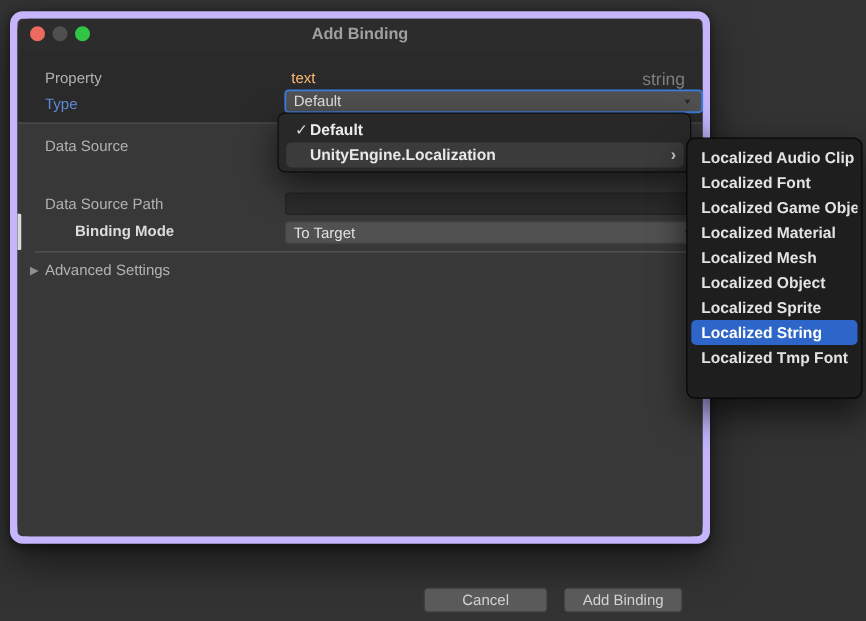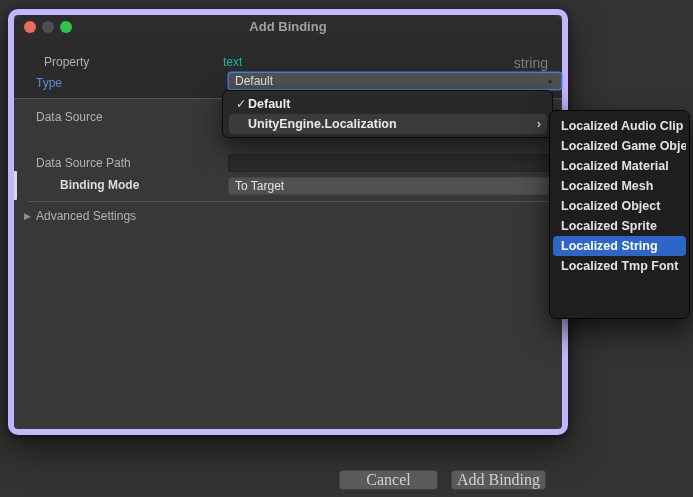--- a/index.html
+++ b/index.html
@@ -42,21 +42,21 @@
     border-bottom:1px solid #565656;
     box-sizing:border-box;
   }
   .body-rounded{
     position:absolute;left:0;top:84px;right:0;bottom:0;
     background:#383838;border-radius:0 0 9px 9px;
   }
 
   
   .lbl{position:absolute;left:22px;font-size:12px;color:#b2b2b2;white-space:nowrap;}
-  .val{position:absolute;left:209px;font-size:12px;color:#14b8a6;white-space:nowrap;}
+  .val{position:absolute;left:219px;font-size:12px;color:#fdba74;white-space:nowrap;}
   .hint{position:absolute;right:14px;font-size:14px;color:#7e7e7e;}
   .lbl-blue{color:#5e8ad8;}
   .lbl-bold{font-weight:bold;color:#dcdcdc;padding-left:24px;}
 
   .dropdown{
     position:absolute;left:214px;width:334px;height:18px;
     background:#515151;border-radius:3px;
     border:1px solid #454545;
     box-sizing:border-box;
     font-size:12px;color:#e2e2e2;
@@ -80,22 +80,22 @@
   }
   .foldout-arrow{
     position:absolute;left:10px;font-size:9px;color:#909090;
   }
 
   
   .btn{
     position:absolute;top:455px;height:20px;
     background:#5a5a5a;border:1px solid #404040;border-radius:3.5px;
     box-sizing:border-box;
-    color:#d2d2d2;font-size:16px;text-align:center;line-height:18px;
-    font-family:Liberation Serif, serif;
+    color:#d2d2d2;font-size:12px;text-align:center;line-height:18px;
+    font-family:Liberation Sans, sans-serif;
   }
   .btn-cancel{left:325px;width:99px;}
   .btn-add{left:437px;width:95px;}
 
   
   .popup{
     position:absolute;left:222px;top:90px;width:331px;height:48px;
     background:#282828;
     border:1px solid #0d0d0d;border-radius:6px;
     box-shadow:0 10px 26px rgba(0,0,0,0.6);
@@ -148,21 +148,21 @@
     <div class="titlebar">
       <span class="traffic t-close"></span>
       <span class="traffic t-min"></span>
       <span class="traffic t-zoom"></span>
       <div class="win-title">Add Binding</div>
     </div>
 
     <div class="top-dark"></div>
     <div class="body-rounded"></div>
 
-    <div class="lbl" style="top:40px;margin-left:8px;">Property</div>
+    <div class="lbl" style="top:40px;">Property</div>
     <div class="val" style="top:40px;">text</div>
     <div class="hint" style="top:40px;">string</div>
 
     <div class="lbl lbl-blue" style="top:61px;">Type</div>
     <div class="dropdown focused" style="top:57px;">
       <span>Default</span>
       <span class="dd-caret" style="transform:scale(0.8,0.6);">▼</span>
     </div>
 
     <div class="lbl" style="top:95px;text-align:right;">Data Source</div>
@@ -193,20 +193,21 @@
     </div>
     <div class="popup-row row-unity">
       <span class="hl"></span>
       <span class="ptext">UnityEngine.Localization</span>
       <span class="sub-chevron">›</span>
     </div>
   </div>
 
   <div class="submenu">
     <div class="submenu-item">Localized Audio Clip</div>
+    <div class="submenu-item">Localized Font</div>
     <div class="submenu-item">Localized Game Object</div>
     <div class="submenu-item">Localized Material</div>
     <div class="submenu-item">Localized Mesh</div>
     <div class="submenu-item">Localized Object</div>
     <div class="submenu-item">Localized Sprite</div>
     <div class="submenu-item selected">Localized String</div>
     <div class="submenu-item">Localized Tmp Font</div>
   </div>
 
 </div>

